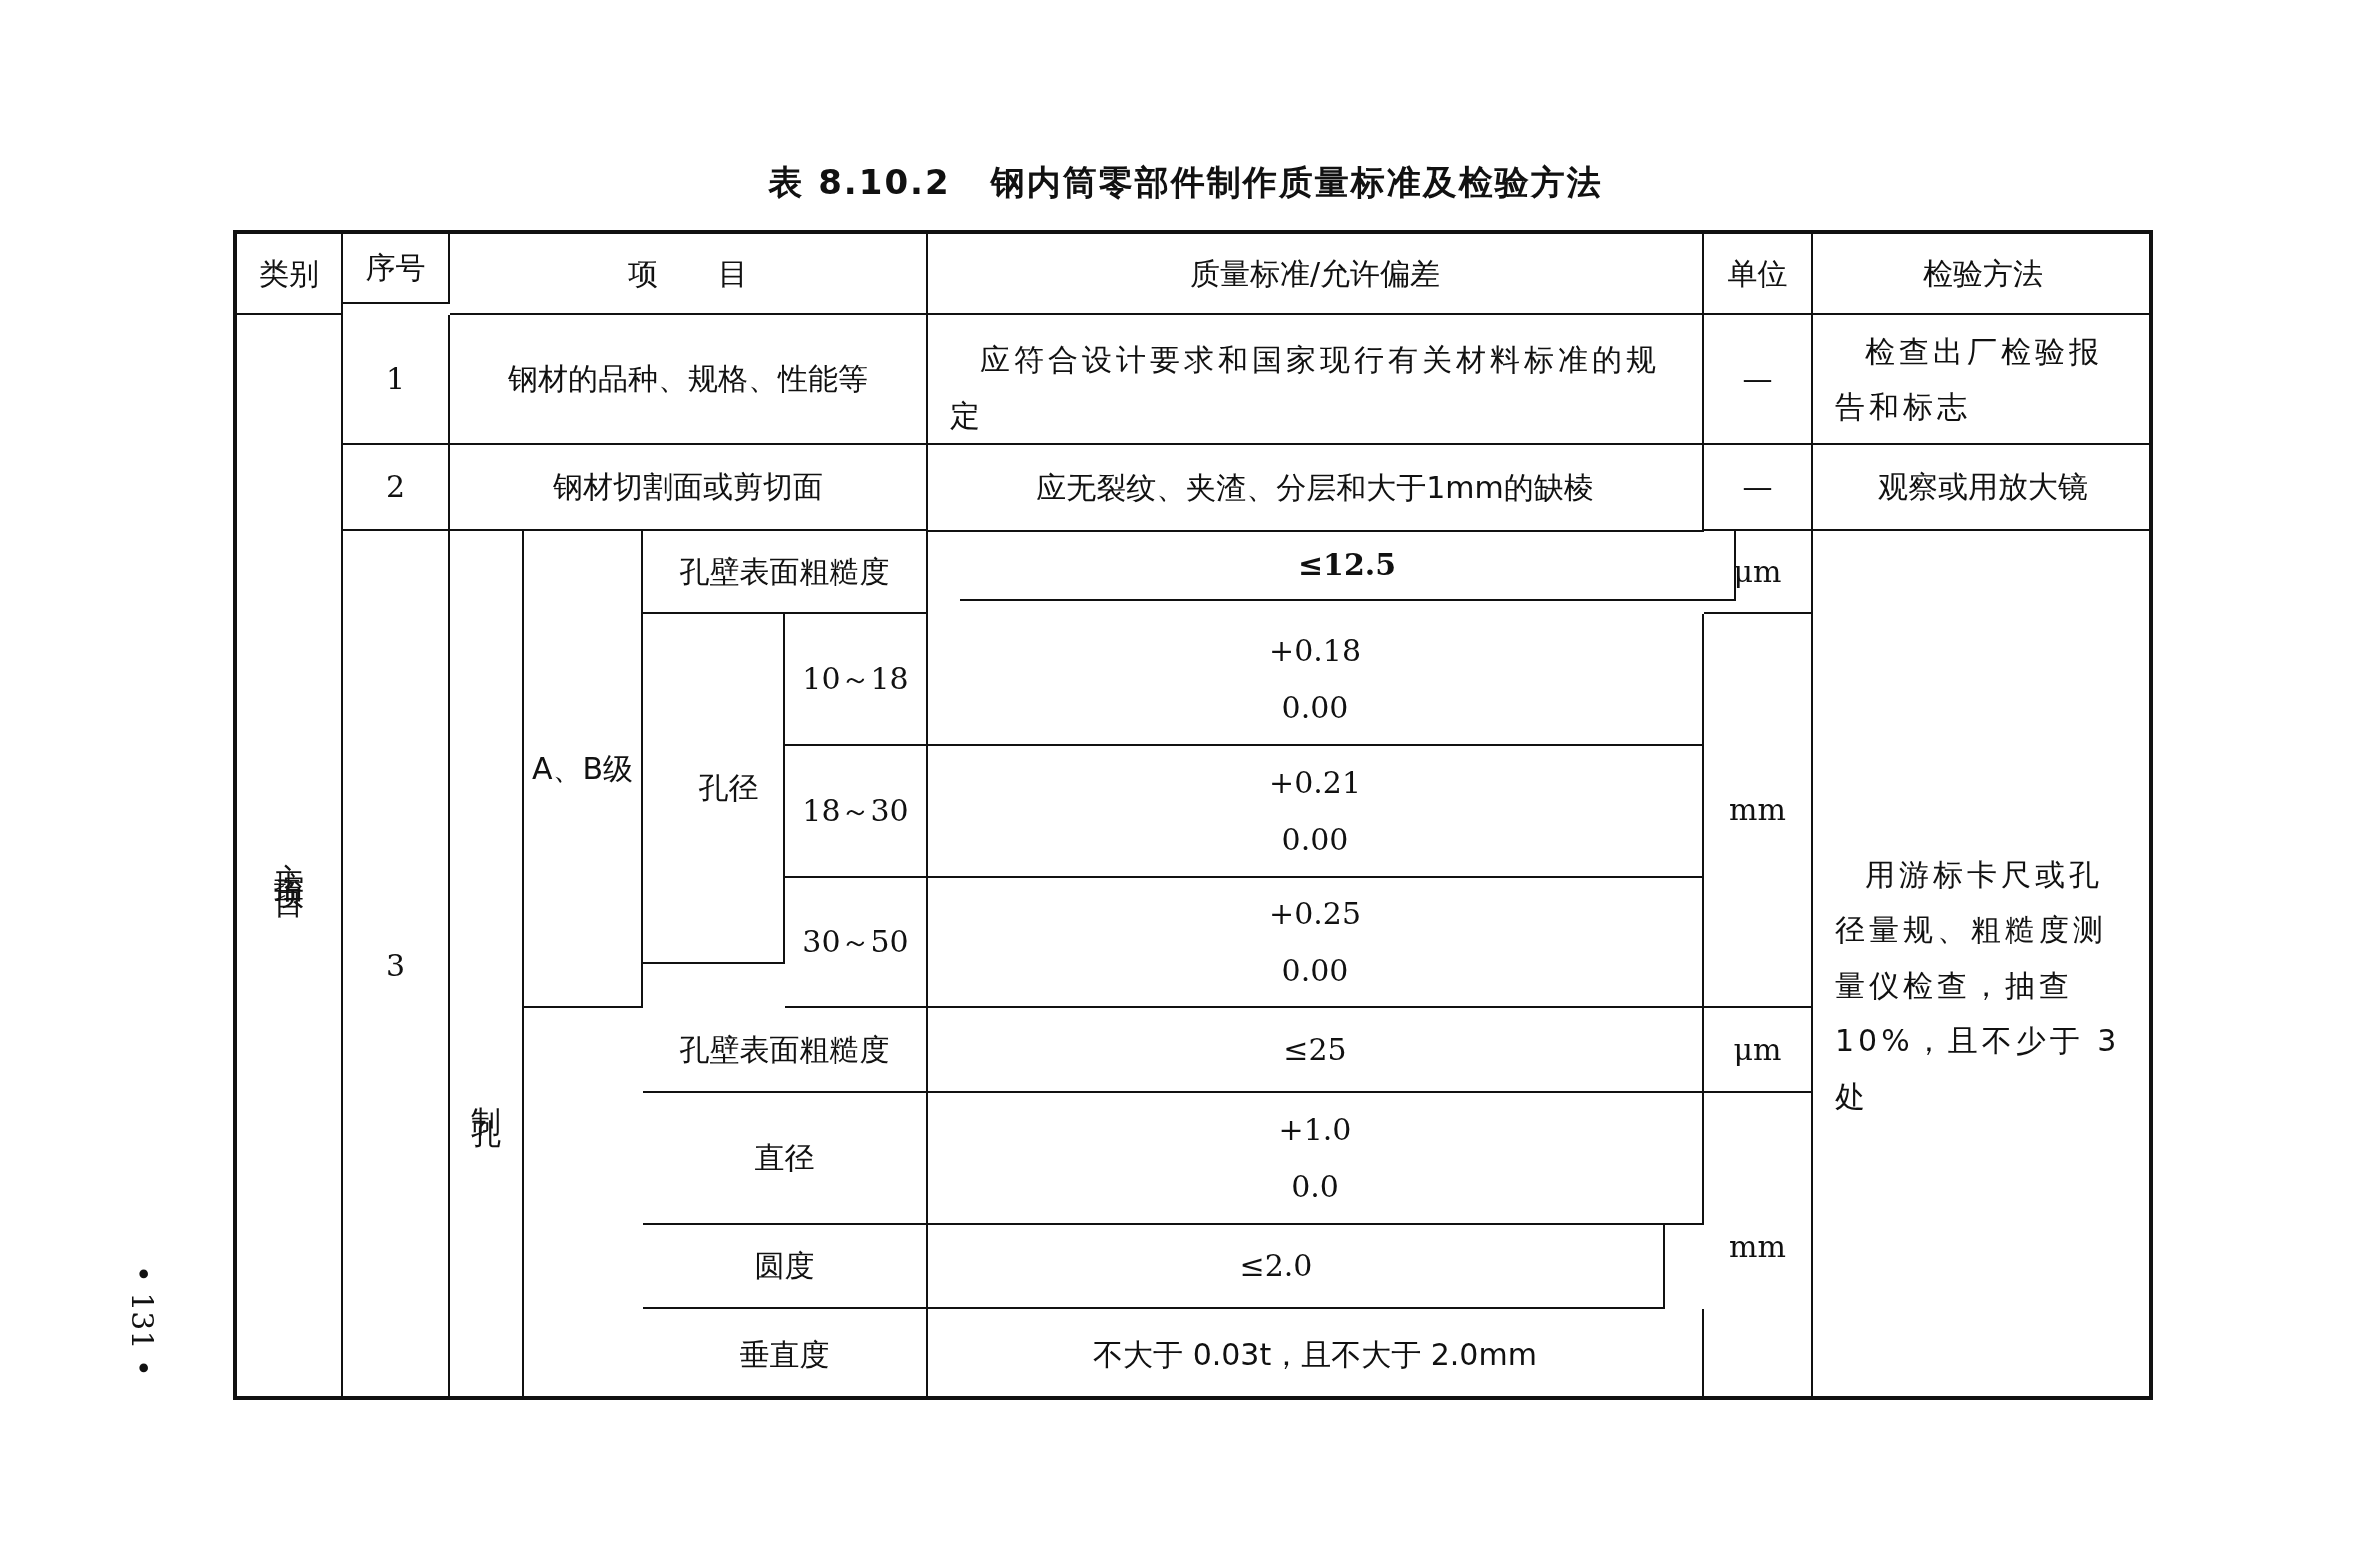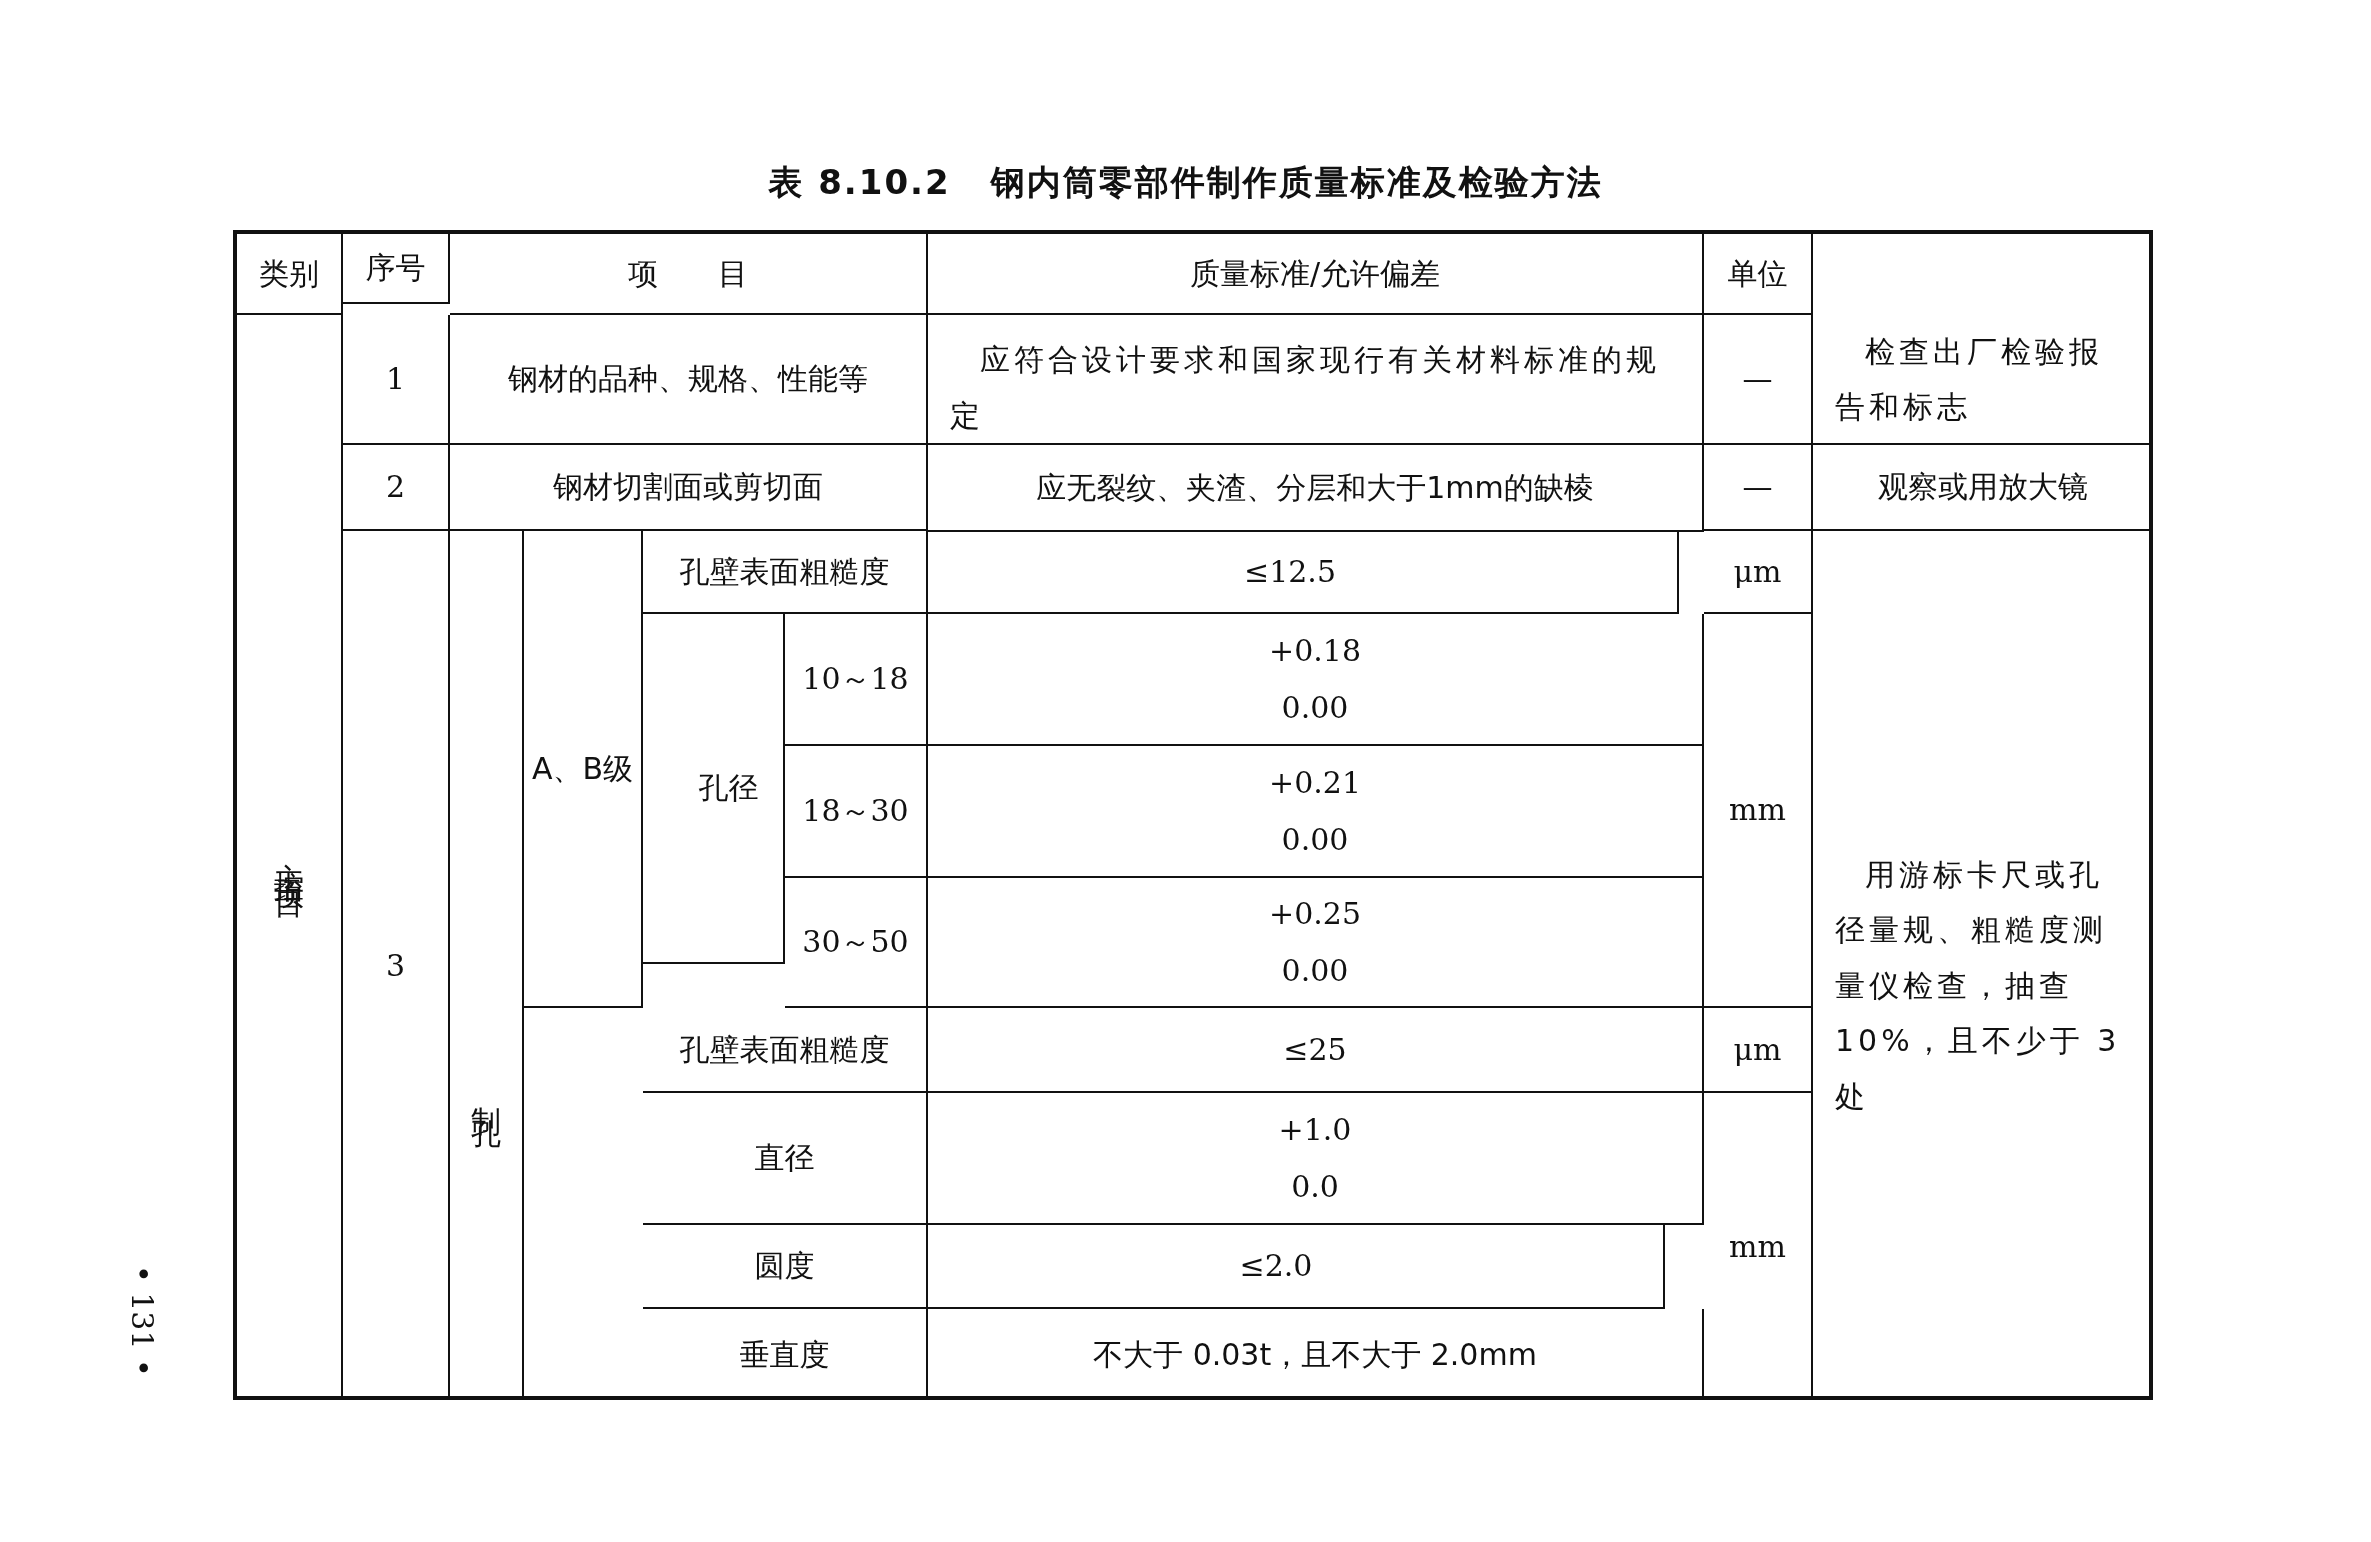--- a/index.html
+++ b/index.html
@@ -26,20 +26,21 @@
 
 <div class="pgnum">• 131 •</div>
 
 <div class="tbl">
 
   <div class="c hdr" style="left:0;top:0;width:106px;height:81px;">类别</div>
   <div class="c hdr" style="left:106px;top:0;width:107px;height:70px;">序号</div>
   <div class="c hdr" style="left:213px;top:0;width:478px;height:81px;white-space:pre;">项　　目</div>
   <div class="c hdr" style="left:691px;top:0;width:776px;height:81px;">质量标准/允许偏差</div>
   <div class="c hdr" style="left:1467px;top:0;width:109px;height:81px;">单位</div>
+  <div class="c hdr nr" style="left:1576px;top:0;width:340px;height:81px;">检验方法</div>
 
   <div class="c cn nb" style="left:0;top:81px;width:106px;height:1085px;">
     <span class="vert">主控项目</span>
   </div>
 
   <div class="c" style="left:106px;top:81px;width:107px;height:130px;">1</div>
   <div class="c cn" style="left:213px;top:81px;width:478px;height:130px;">钢材的品种、规格、性能等</div>
   <div class="c cn" style="left:691px;top:81px;width:776px;height:130px;display:flex;align-items:flex-end;">
     <div class="para">应符合设计要求和国家现行有关材料标准的规定</div>
   </div>
@@ -54,21 +55,21 @@
   <div class="c" style="left:1467px;top:211px;width:109px;height:86px;">—</div>
   <div class="c cn nr" style="left:1576px;top:211px;width:340px;height:86px;">观察或用放大镜</div>
 
   <div class="c nb" style="left:106px;top:297px;width:107px;height:869px;">3</div>
   <div class="c cn nb" style="left:213px;top:297px;width:74px;height:869px;padding-top:260px;">
     <span class="vert" style="letter-spacing:14px;">制孔</span>
   </div>
 
   <div class="c cn" style="left:287px;top:297px;width:119px;height:477px;">A、B级</div>
   <div class="c cn" style="left:406px;top:297px;width:285px;height:83px;">孔壁表面粗糙度</div>
-  <div class="c" style="left:666px;top:297px;width:776px;height:83px;">≤12.5</div>
+  <div class="c" style="left:723px;top:297px;width:776px;height:70px;font-weight:bold;">≤12.5</div>
   <div class="c" style="left:1467px;top:297px;width:109px;height:83px;">μm</div>
 
   <div class="c cn" style="left:406px;top:380px;width:142px;height:350px;padding-left:31px;">孔径</div>
 
   <div class="c" style="left:548px;top:380px;width:143px;height:132px;">10～18</div>
   <div class="c two" style="left:691px;top:380px;width:776px;height:132px;">
     <span>+0.18</span>
     <span>0.00</span>
   </div>
 

